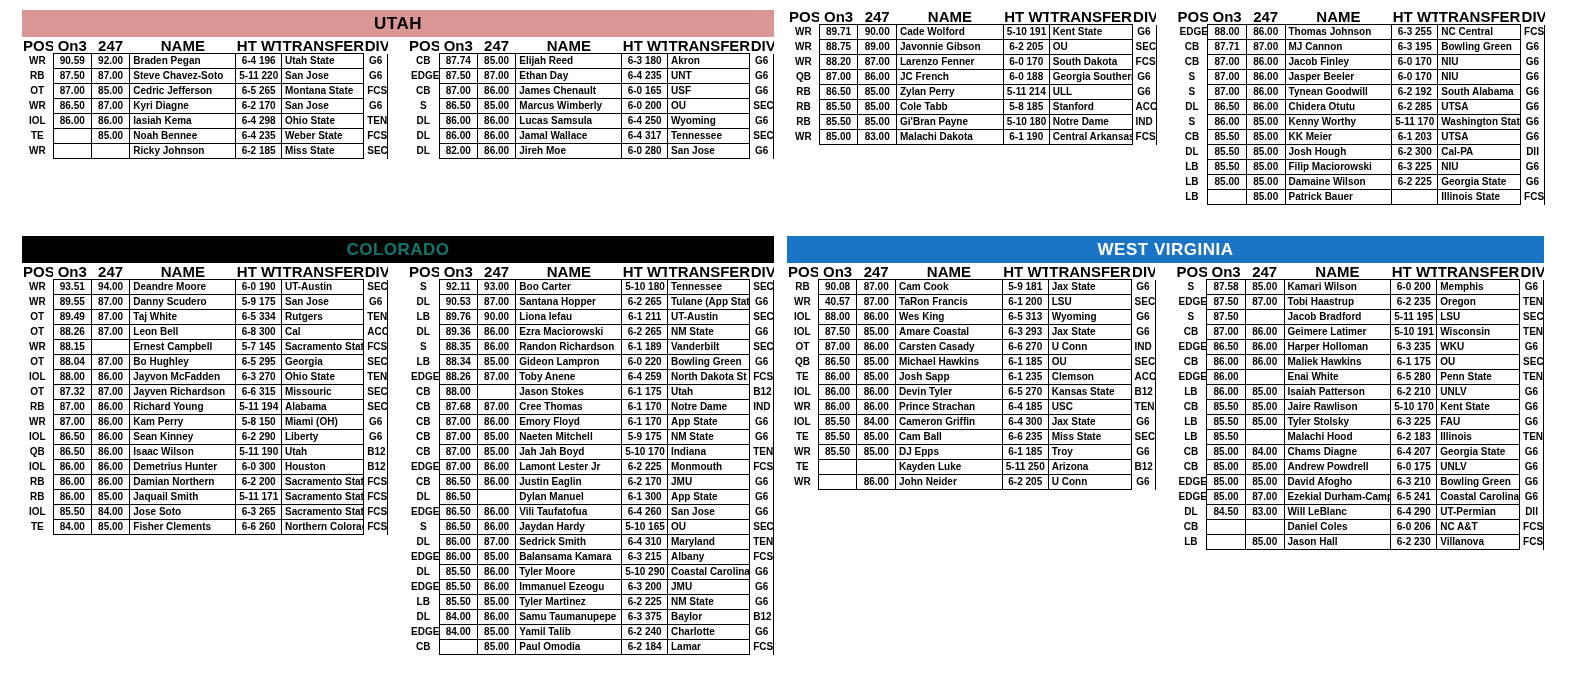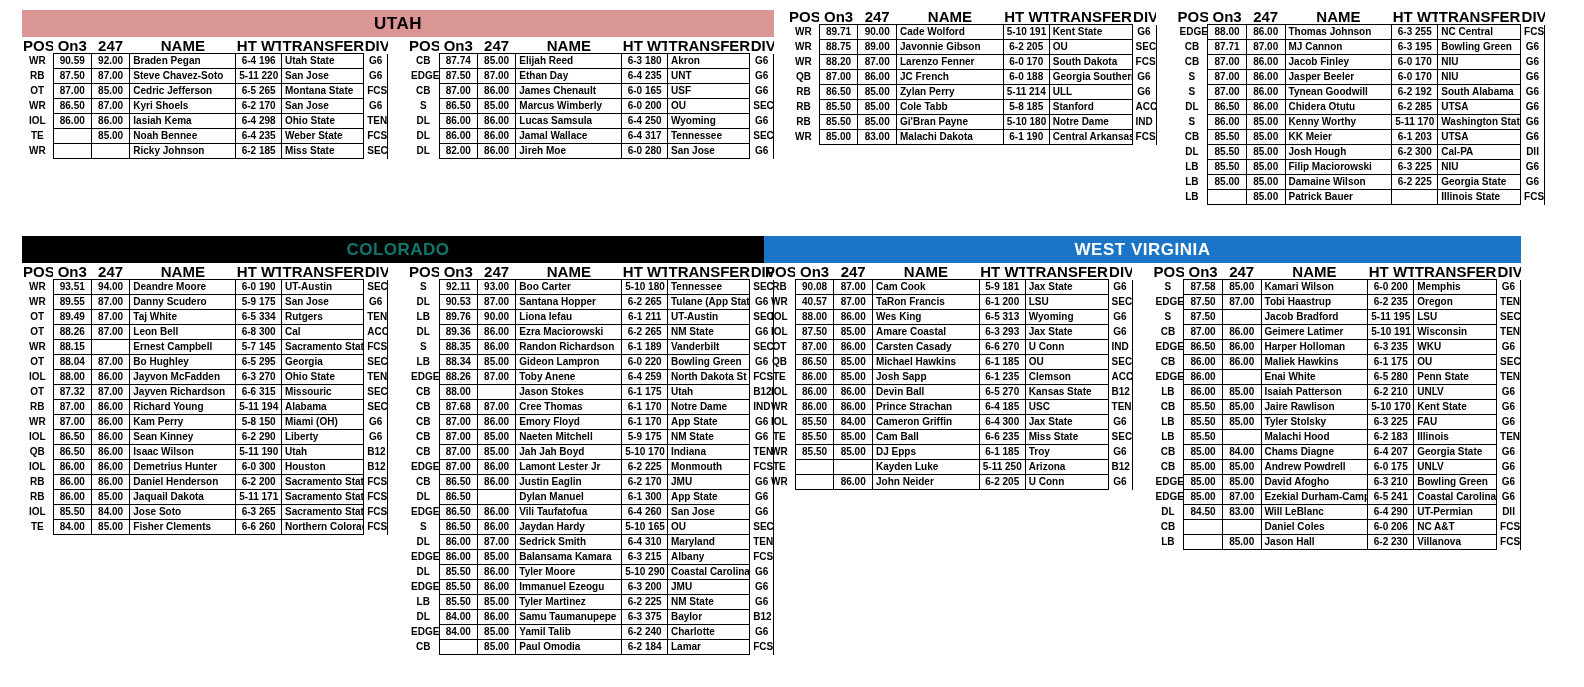--- a/index.html
+++ b/index.html
@@ -7,21 +7,21 @@
   body {
     width: 1584px; height: 687px;
     position: relative;
     overflow: hidden;
     font-family: "Liberation Sans", sans-serif;
   }
   .quad { position: absolute; }
   #quad-utah       { left: 22px;  top: 10px;  width: 752px; }
   #quad-cincinnati { left: 788px; top: 10px;  width: 757px; }
   #quad-colorado   { left: 22px;  top: 236px; width: 752px; }
-  #quad-wv         { left: 764px; top: 236px; width: 757px; }
+  #quad-wv         { left: 787px; top: 236px; width: 757px; }
 
   .title-bar {
     height: 27px;
     display: flex; align-items: center; justify-content: center;
     font-weight: bold; font-size: 17px; letter-spacing: 0.5px;
     margin-bottom: 2px;
   }
   .tables { display: flex; gap: 20px; align-items: flex-start; }
   .tbl-host { flex: 1; min-width: 0; }
 
@@ -107,21 +107,21 @@
               <td class="c2">85.00</td>
               <td class="c3">Cedric Jefferson</td>
               <td class="c4">6-5 265</td>
               <td class="c5">Montana State</td>
               <td class="c6">FCS</td>
             </tr>
             <tr>
               <td class="c0">WR</td>
               <td class="c1">86.50</td>
               <td class="c2">87.00</td>
-              <td class="c3">Kyri Shoels</td>
+              <td class="c3">Kyri Diagne</td>
               <td class="c4">6-2 170</td>
               <td class="c5">San Jose</td>
               <td class="c6">G6</td>
             </tr>
             <tr>
               <td class="c0">IOL</td>
               <td class="c1">86.00</td>
               <td class="c2">86.00</td>
               <td class="c3">Iasiah Kema</td>
               <td class="c4">6-4 298</td>
@@ -618,30 +618,30 @@
               <td class="c2">86.00</td>
               <td class="c3">Demetrius Hunter</td>
               <td class="c4">6-0 300</td>
               <td class="c5">Houston</td>
               <td class="c6">B12</td>
             </tr>
             <tr>
               <td class="c0">RB</td>
               <td class="c1">86.00</td>
               <td class="c2">86.00</td>
-              <td class="c3">Daniel Henderson</td>
+              <td class="c3">Damian Northern</td>
               <td class="c4">6-2 200</td>
               <td class="c5">Sacramento State</td>
               <td class="c6">FCS</td>
             </tr>
             <tr>
               <td class="c0">RB</td>
               <td class="c1">86.00</td>
               <td class="c2">85.00</td>
-              <td class="c3">Jaquail Dakota</td>
+              <td class="c3">Jaquail Smith</td>
               <td class="c4">5-11 171</td>
               <td class="c5">Sacramento State</td>
               <td class="c6">FCS</td>
             </tr>
             <tr>
               <td class="c0">IOL</td>
               <td class="c1">85.50</td>
               <td class="c2">84.00</td>
               <td class="c3">Jose Soto</td>
               <td class="c4">6-3 265</td>
@@ -1000,21 +1000,21 @@
               <td class="c2">85.00</td>
               <td class="c3">Josh Sapp</td>
               <td class="c4">6-1 235</td>
               <td class="c5">Clemson</td>
               <td class="c6">ACC</td>
             </tr>
             <tr>
               <td class="c0">IOL</td>
               <td class="c1">86.00</td>
               <td class="c2">86.00</td>
-              <td class="c3">Devin Ball</td>
+              <td class="c3">Devin Tyler</td>
               <td class="c4">6-5 270</td>
               <td class="c5">Kansas State</td>
               <td class="c6">B12</td>
             </tr>
             <tr>
               <td class="c0">WR</td>
               <td class="c1">86.00</td>
               <td class="c2">86.00</td>
               <td class="c3">Prince Strachan</td>
               <td class="c4">6-4 185</td>

